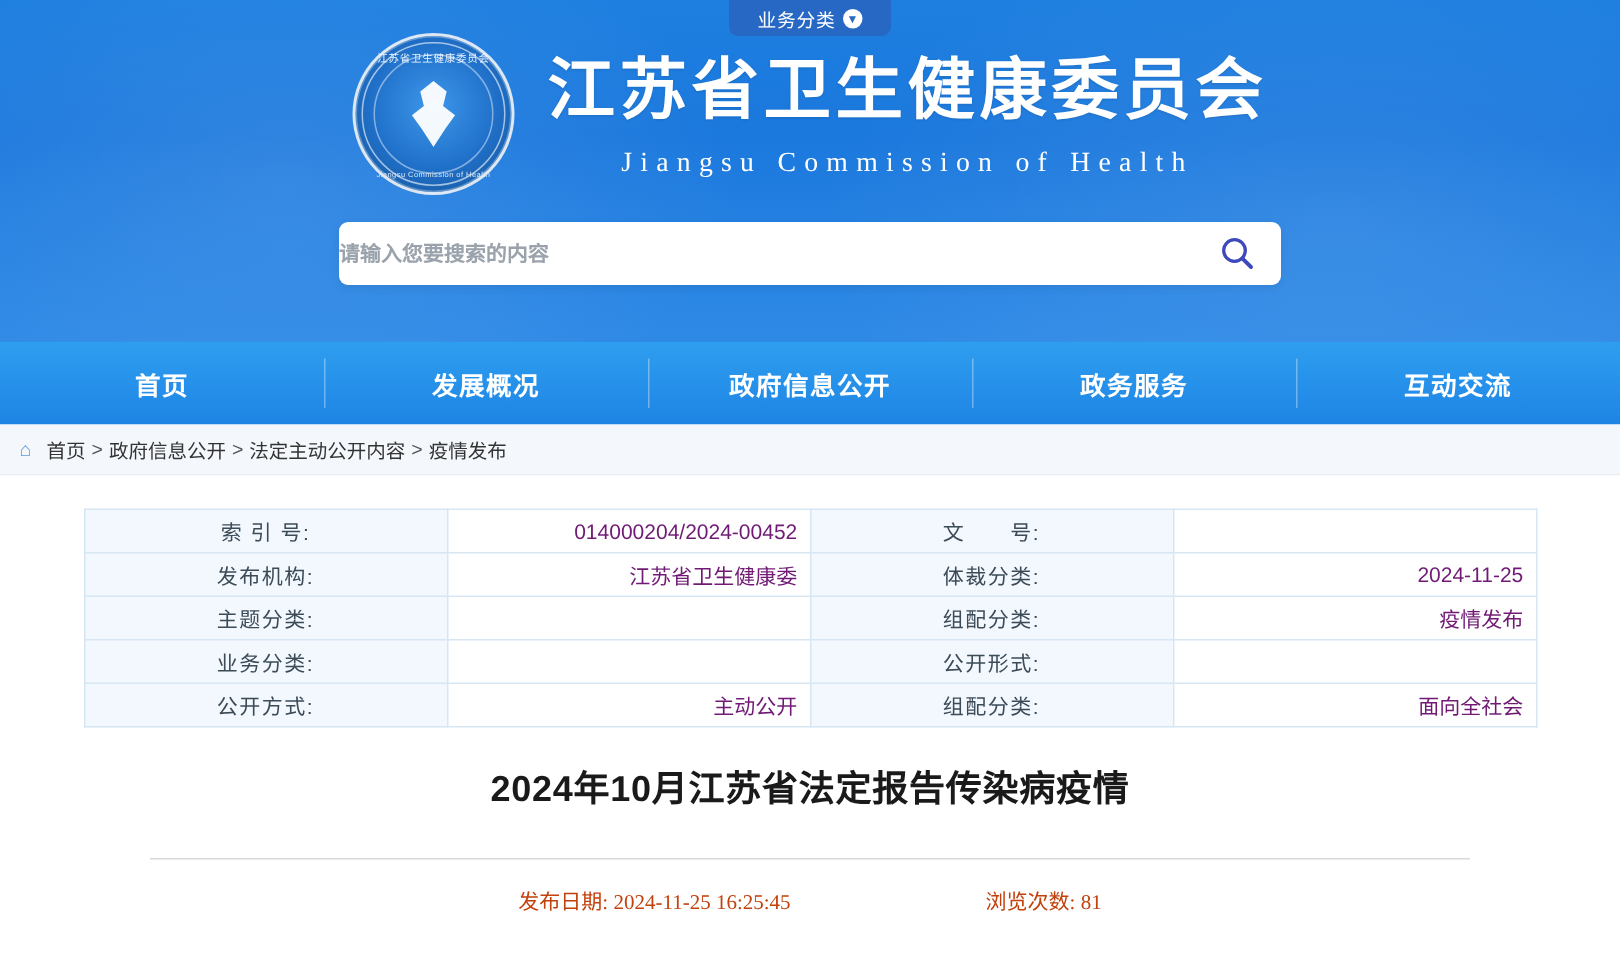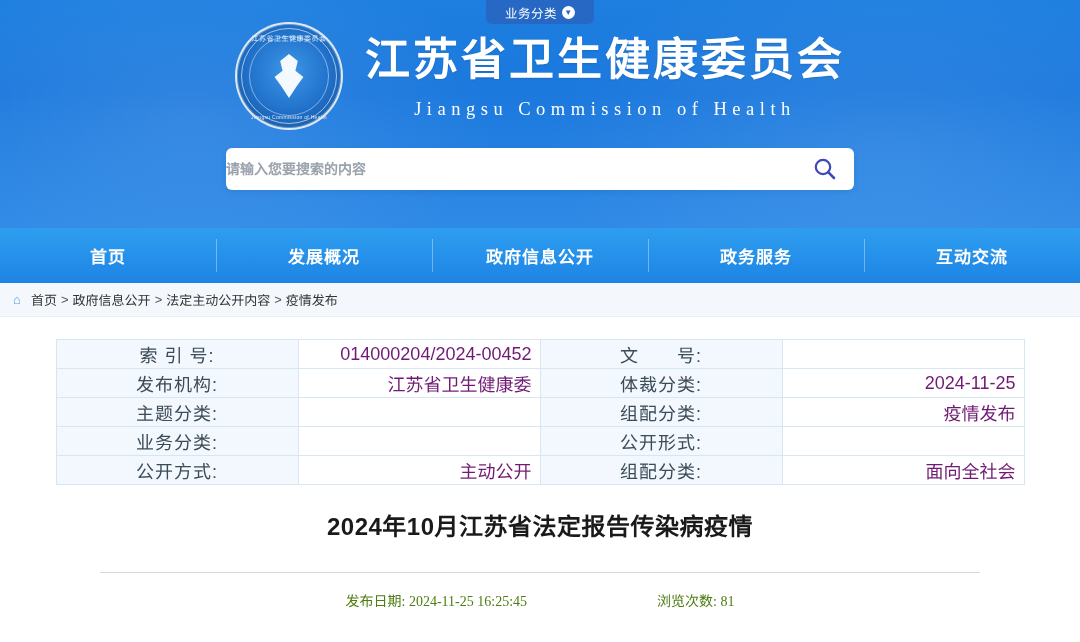--- a/index.html
+++ b/index.html
@@ -231,21 +231,21 @@
   .content {
     width: 1080px;
     background: #ffffff;
     padding-top: 22px;
   }
   .meta-table {
     width: 968px;
     margin: 0 auto;
     border-collapse: collapse;
     table-layout: fixed;
-    font-size: 18px;
+    font-size: 14px;
     color: #3b3b3b;
   }
   .meta-table td {
     border: 1px solid #d7e6f3;
     height: 29px;
     padding: 0 8px;
   }
   .meta-table td.label {
     background: #f2f8fd;
     text-align: center;
@@ -277,21 +277,21 @@
     background: #d9d9d9;
   }
   .article-sub {
     width: 880px;
     margin: 17px auto 0;
     display: flex;
     align-items: center;
     justify-content: center;
     gap: 130px;
     font-size: 14px;
-    color: #4d7c0f;
+    color: #c2410c;
     font-family: "Liberation Serif", "DejaVu Serif", serif;
   }
   .sub-item { white-space: nowrap; }
 </style>
 </head>
 <body>
 
 <div class="banner">
 
   <div class="biz-pill">

